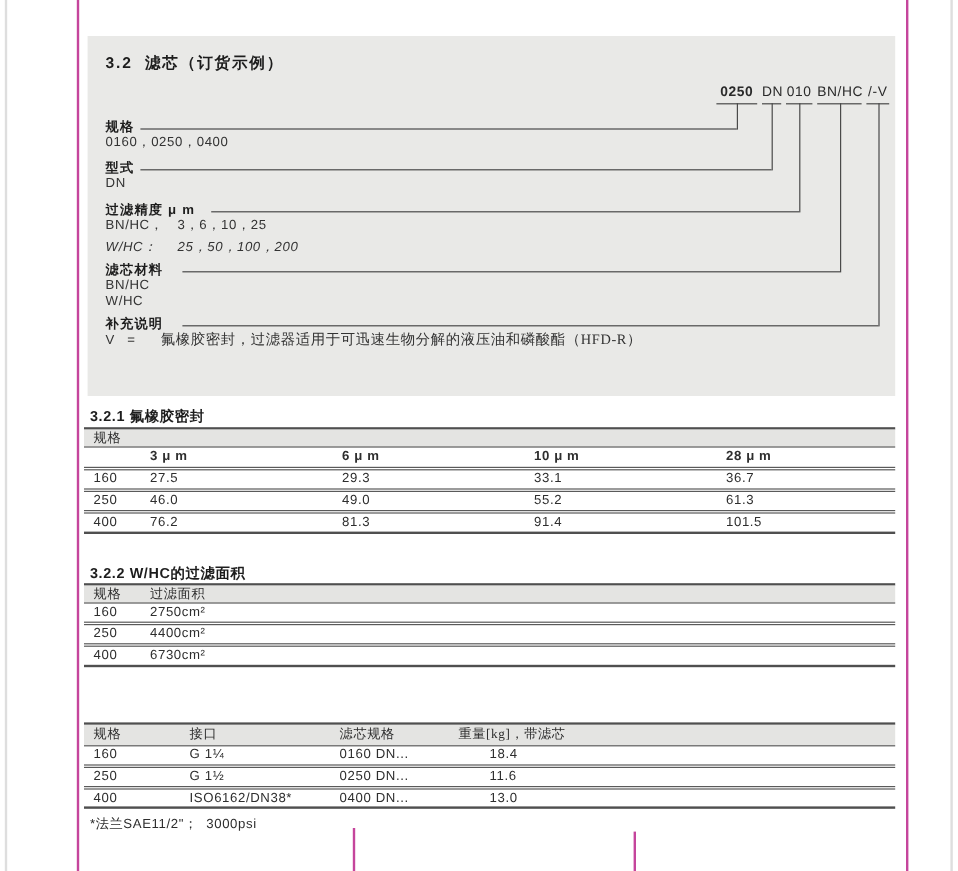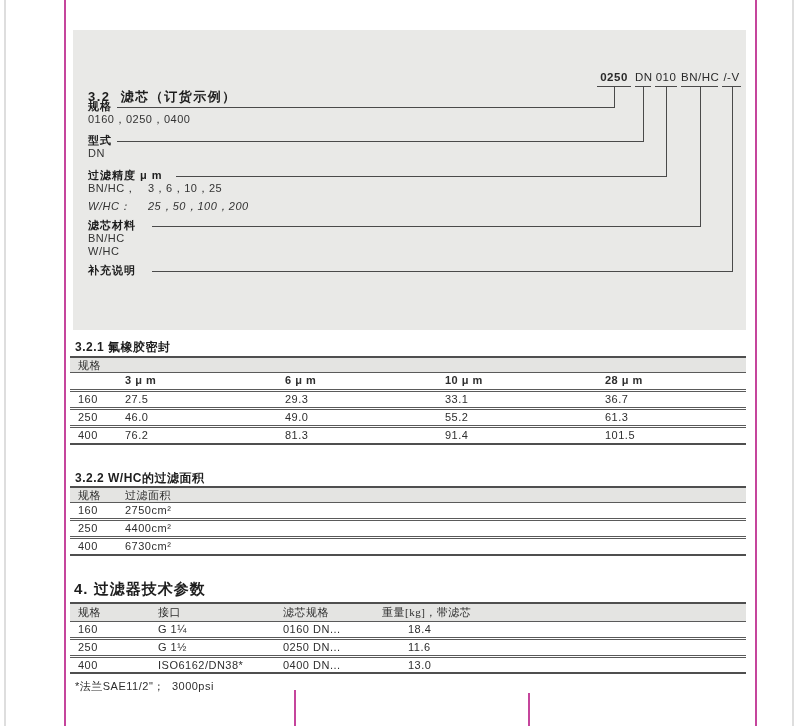--- a/index.html
+++ b/index.html
@@ -7,21 +7,21 @@
         font-family:"Liberation Sans","DejaVu Sans",sans-serif;color:#2e2e2e;}
   i{font-style:normal;display:block;}
 
   
   .edge{position:absolute;top:0;bottom:0;width:2px;background:#dedede;}
   .crop{position:absolute;width:2px;background:#c5459c;}
 
   
   .panel{position:absolute;left:73px;top:30px;width:673px;height:300px;background:#e9e9e7;}
   .panel-title{position:absolute;left:15px;top:14px;font-size:13px;font-weight:bold;
-               letter-spacing:1.5px;white-space:pre;color:#1d1d1d;margin-top:44px;}
+               letter-spacing:1.5px;white-space:pre;color:#1d1d1d;}
   .seg{position:absolute;top:41px;height:15px;border-bottom:1px solid #4a4a4a;
        text-align:center;font-size:11.5px;letter-spacing:.5px;color:#2a2a2a;}
   .seg .drop{position:absolute;left:50%;top:15px;width:1px;background:#4a4a4a;}
   .hline{position:absolute;height:1px;background:#4a4a4a;}
   .lbl{position:absolute;left:15px;font-size:11px;font-weight:bold;letter-spacing:1px;
        line-height:12px;color:#1d1d1d;white-space:pre;}
   .val{position:absolute;left:15px;font-size:11px;letter-spacing:.5px;line-height:12px;
        color:#333;white-space:pre;}
   .key{display:inline-block;width:60px;}
   .nk{display:inline-block;width:18px;}
@@ -99,20 +99,21 @@
 
     <span class="lbl" style="top:139px;">过滤精度 μ m</span>
     <div class="val" style="top:152px;"><span class="key">BN/HC，</span><span>3，6，10，25</span></div>
     <div class="val" style="top:170px;font-style:italic;"><span class="key">W/HC：</span><span>25，50，100，200</span></div>
 
     <span class="lbl" style="top:189px;">滤芯材料</span>
     <span class="val" style="top:202px;">BN/HC</span>
     <span class="val" style="top:215px;">W/HC</span>
 
     <span class="lbl" style="top:234px;">补充说明</span>
+    <div class="val" style="top:247px;"><span class="nk">V</span><span class="ne">=</span><span class="serif" style="font-size:12px;">氟橡胶密封，过滤器适用于可迅速生物分解的液压油和磷酸酯（HFD-R）</span></div>
   </div>
 
   <div class="h2" style="left:75px;top:339px;">3.2.1 氟橡胶密封</div>
   <div class="tbl t1" style="top:356px;height:90px;">
     <i class="rule" style="top:0;"></i>
     <div class="band" style="top:2px;height:14px;line-height:14px;">
       <span class="hcell cs">规格</span>
     </div>
     <i class="rule1" style="top:16px;"></i>
     <div class="row" style="top:17px;height:15px;line-height:15px;font-weight:bold;">
@@ -166,21 +167,20 @@
       <span class="cell c1">4400cm²</span>
     </div>
     <i class="dbl" style="top:50px;"></i>
     <div class="row" style="top:53px;height:15px;line-height:15px;">
       <span class="cell cs">400</span>
       <span class="cell c1">6730cm²</span>
     </div>
     <i class="rule" style="top:68px;"></i>
   </div>
 
-  <div class="h1" style="left:74px;top:580px;">4. 过滤器技术参数</div>
   <div class="tbl t4" style="top:602px;height:72px;">
     <i class="rule" style="top:0;"></i>
     <div class="band" style="top:2px;height:17px;line-height:17px;">
       <span class="hcell cs">规格</span>
       <span class="hcell c1">接口</span>
       <span class="hcell c2">滤芯规格</span>
       <span class="hcell c3h">重量[kg]，带滤芯</span>
     </div>
     <i class="rule1" style="top:19px;"></i>
     <div class="row" style="top:20px;height:15px;line-height:15px;">

